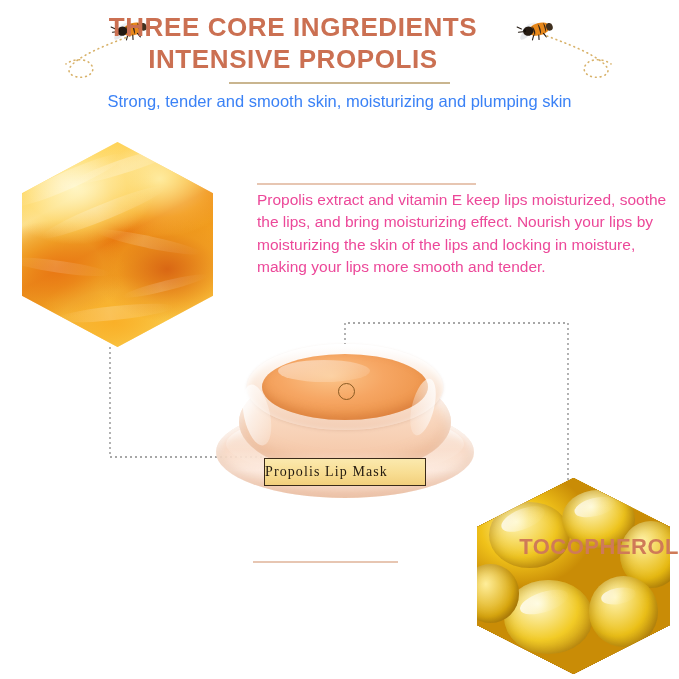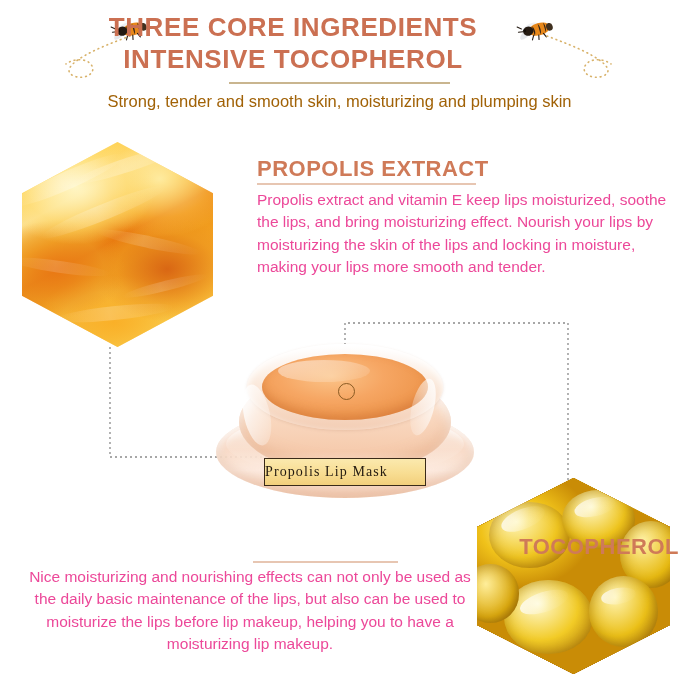--- a/index.html
+++ b/index.html
@@ -46,21 +46,21 @@
     width: 221px;
     height: 2px;
     background: #c9b58f;
   }
   #subtitle {
     position: absolute;
     left: 0;
     top: 92px;
     width: 679px;
     text-align: center;
-    color: #a16207;
+    color: #3b82f6;
     font-size: 16.5px;
     white-space: nowrap;
   }
 
   .bee {
     position: absolute;
     width: 46px;
     height: 30px;
   }
   #bee-left  { left: 107px; top: 14px; }
@@ -317,21 +317,21 @@
         <circle cx="11.6" cy="13.6" r="1.5" fill="#120c08"></circle>
         <path d="M9 11 l-3.6 -3.2 M9.6 14 l-4.4 -0.8" stroke="#241a12" stroke-width="1" stroke-linecap="round" fill="none"></path>
         <path d="M19 20.5 l-2.4 4 M24 21.6 l-1 4.4 M29 21.2 l1.8 4.2" stroke="#241a12" stroke-width="1.1" stroke-linecap="round" fill="none"></path>
       </g>
     </svg>
     <svg id="bee-trail-right" class="bee-trail" viewBox="0 0 70 48">
       <path d="M2 4 C18 10, 34 16, 48 24 C62 32, 68 40, 58 44 C48 48, 36 42, 40 34 C44 26, 58 26, 66 32" fill="none" stroke="#d8b26a" stroke-width="1.6" stroke-linecap="round" stroke-dasharray="0.8 4"></path>
     </svg>
 
     <div id="title-line-1" class="title-line">THREE CORE INGREDIENTS</div>
-    <div id="title-line-2" class="title-line">INTENSIVE TOCOPHEROL</div>
+    <div id="title-line-2" class="title-line">INTENSIVE PROPOLIS</div>
     <div id="header-divider"></div>
     <div id="subtitle">Strong, tender and smooth skin, moisturizing and plumping skin</div>
   </div>
 
   <svg id="connectors" viewBox="0 0 679 679">
 
     <path d="M110 347 L110 457 L300 457" fill="none" stroke="#8a8a8a" stroke-width="1.3" stroke-dasharray="2 3"></path>
 
     <path d="M345 390 L345 323 L568 323 L568 486" fill="none" stroke="#8a8a8a" stroke-width="1.3" stroke-dasharray="2 3"></path>
   </svg>
@@ -356,36 +356,34 @@
       <div class="cap" style="left:14%; top:52%; width:46%; height:38%; background:radial-gradient(ellipse at 38% 32%, #fffad2 0%, #f2cb26 52%, #a87005 100%);"></div>
       <div class="cap" style="left:58%; top:50%; width:36%; height:36%; background:radial-gradient(ellipse at 38% 30%, #fff4b2 0%, #ebc018 55%, #96620a 100%);"></div>
       <div class="cap" style="left:-8%; top:44%; width:30%; height:30%; background:radial-gradient(ellipse at 42% 34%, #ffee9a 0%, #dcab10 60%, #7e5203 100%);"></div>
       <div class="cap-gloss" style="left:12%; top:16%; width:24%; height:10%; transform:rotate(-22deg);"></div>
       <div class="cap-gloss" style="left:50%; top:10%; width:22%; height:9%;  transform:rotate(-14deg);"></div>
       <div class="cap-gloss" style="left:22%; top:58%; width:26%; height:10%; transform:rotate(-18deg);"></div>
       <div class="cap-gloss" style="left:64%; top:56%; width:18%; height:8%;  transform:rotate(-10deg);"></div>
     </div>
   </div>
 
-  <div id="propolis-heading" class="section-heading">PROPOLIS  EXTRACT</div>
   <div id="propolis-rule" class="heading-rule"></div>
   <div id="propolis-body" class="body-text">Propolis extract and vitamin E keep lips moisturized, soothe the lips, and bring moisturizing effect. Nourish your lips by moisturizing the skin of the lips and locking in moisture, making your lips more smooth and tender.</div>
 
   <div id="jar">
     <div id="jar-outer-rim"></div>
     <div id="jar-outer-rim-hi"></div>
     <div id="jar-body"></div>
     <div id="jar-top-rim"></div>
     <div id="jar-balm"></div>
     <div id="jar-balm-gloss"></div>
     <div id="jar-glass-hi-left"></div>
     <div id="jar-glass-hi-right"></div>
     <div id="jar-marker"></div>
     <div id="jar-label">
       <span id="jar-label-text">Propolis Lip Mask</span>
     </div>
   </div>
 
   <div id="tocopherol-heading" class="section-heading">TOCOPHEROL</div>
   <div id="tocopherol-rule" class="heading-rule"></div>
-  <div id="tocopherol-body" class="body-text">Nice moisturizing and nourishing effects can not only be used as the daily basic maintenance of the lips, but also can be used to moisturize the lips before lip makeup, helping you to have a moisturizing lip makeup.</div>
 
 </div>
 
 </body></html>

